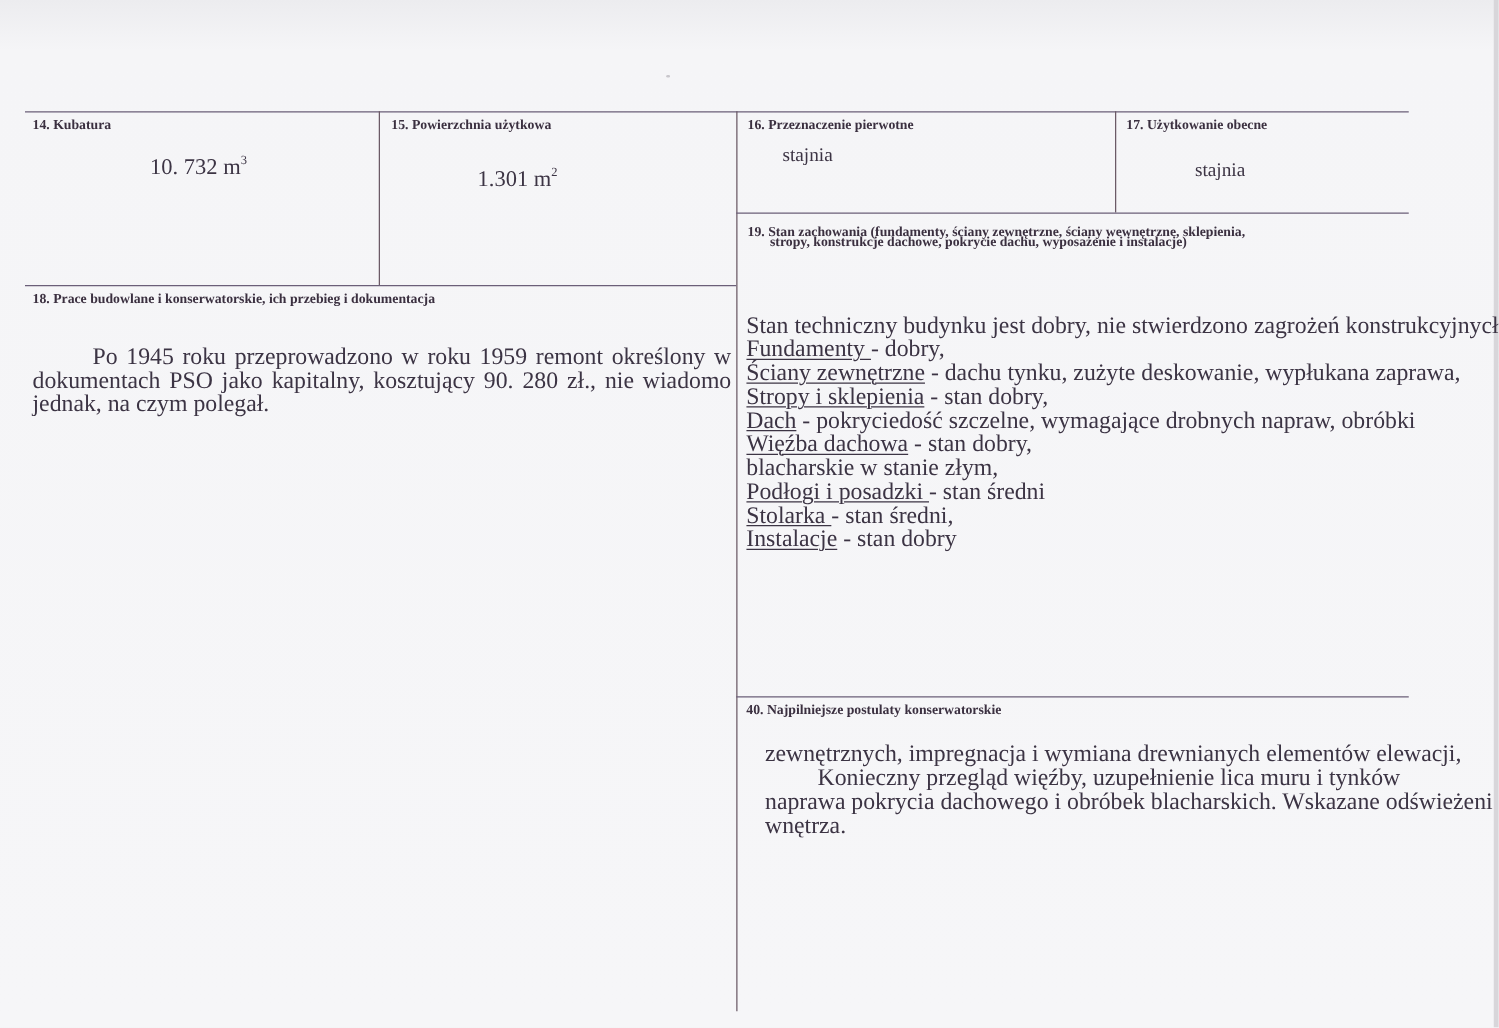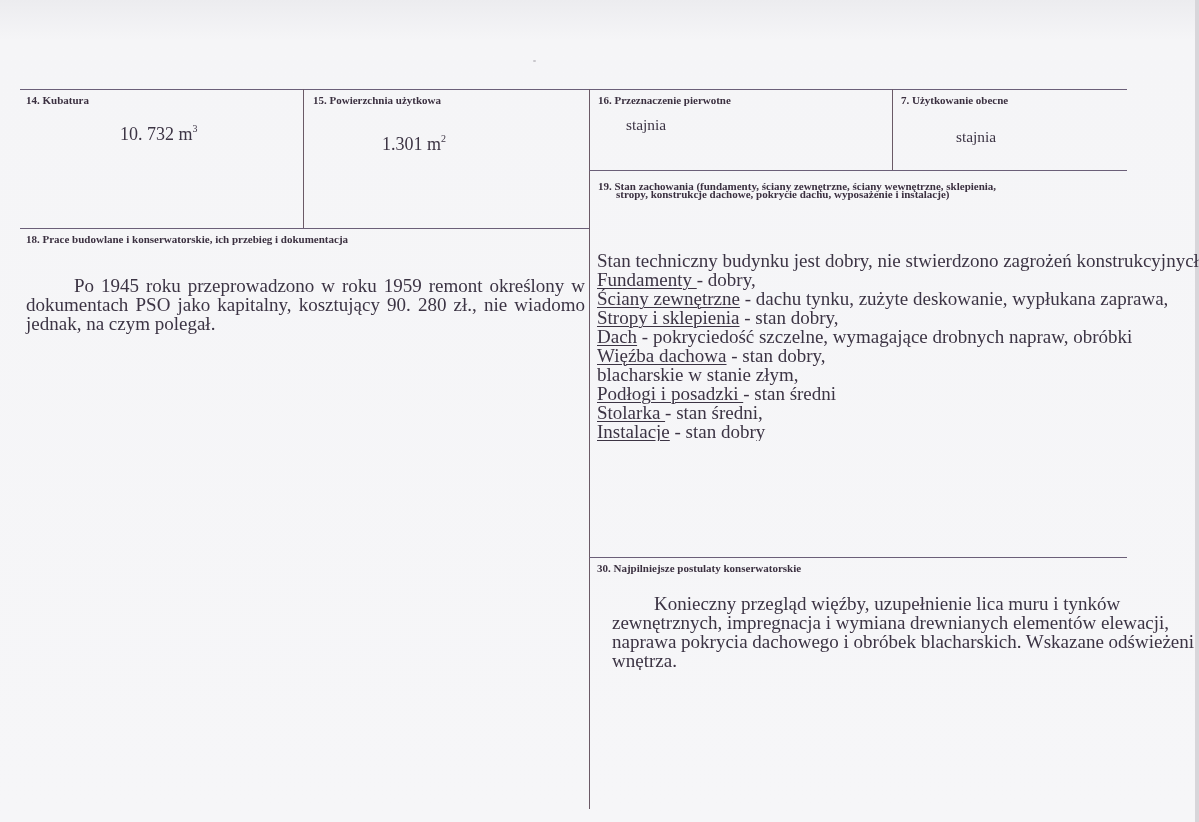--- a/index.html
+++ b/index.html
@@ -112,21 +112,21 @@
   <div class="label" style="left:313px; top:94px;">15. Powierzchnia użytkowa</div>
   <div class="value" style="left:382px; top:133px;"><span>1.301 m</span><sup>2</sup></div>
 </section>
 
 <section>
   <div class="label" style="left:598px; top:94px;">16. Przeznaczenie pierwotne</div>
   <div class="value" style="left:626px; top:116px; font-size:15.4px;">stajnia</div>
 </section>
 
 <section>
-  <div class="label" style="left:901px; top:94px;">7. Użytkowanie obecne</div>
+  <div class="label" style="left:901px; top:94px;">17. Użytkowanie obecne</div>
   <div class="value" style="left:956px; top:128px; font-size:15.4px;">stajnia</div>
 </section>
 
 <section>
   <div class="label" style="left:26px; top:233px;">18. Prace budowlane i konserwatorskie, ich przebieg i dokumentacja</div>
   <div class="body-text justify" style="left:26px; top:276px; width:559px; text-indent:48px;">Po 1945 roku przeprowadzono w roku 1959 remont określony w dokumentach PSO jako kapitalny, kosztujący 90. 280 zł., nie wiadomo jednak, na czym polegał.</div>
 </section>
 
 <section>
   <div class="label19" style="left:598px; top:178px;">19. Stan zachowania (fundamenty, ściany zewnętrzne, ściany wewnętrzne, sklepienia,</div>
@@ -148,20 +148,20 @@
 
     <span class="line"><span class="u">Podłogi i posadzki </span><span>- stan średni</span></span>
 
     <span class="line"><span class="u">Stolarka </span><span>- stan średni,</span></span>
 
     <span class="line"><span class="u">Instalacje</span><span> - stan dobry</span></span>
   </div>
 </section>
 
 <section>
-  <div class="label" style="left:597px; top:562px;">30. Najpilniejsze postulaty konserwatorskie</div>
+  <div class="label" style="left:597px; top:562px;">40. Najpilniejsze postulaty konserwatorskie</div>
   <div class="body-text" style="left:612px; top:594px; width:587px; overflow:hidden;">
+    <span class="line">zewnętrznych, impregnacja i wymiana drewnianych elementów elewacji,</span>
     <span class="line" style="padding-left:42px;">Konieczny przegląd więźby, uzupełnienie lica muru i tynków</span>
-    <span class="line">zewnętrznych, impregnacja i wymiana drewnianych elementów elewacji,</span>
     <span class="line">naprawa  pokrycia dachowego i obróbek blacharskich. Wskazane odświeżeni</span>
     <span class="line">wnętrza.</span>
   </div>
 </section>
 
 </body></html>

